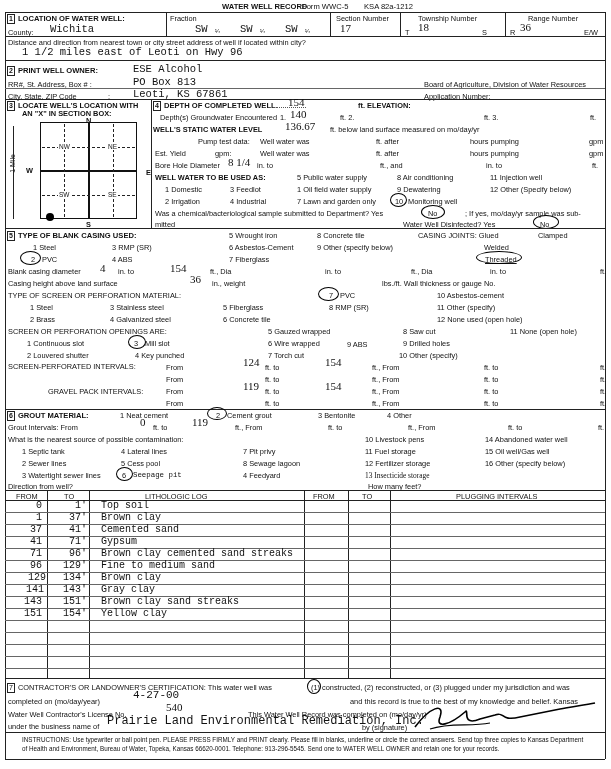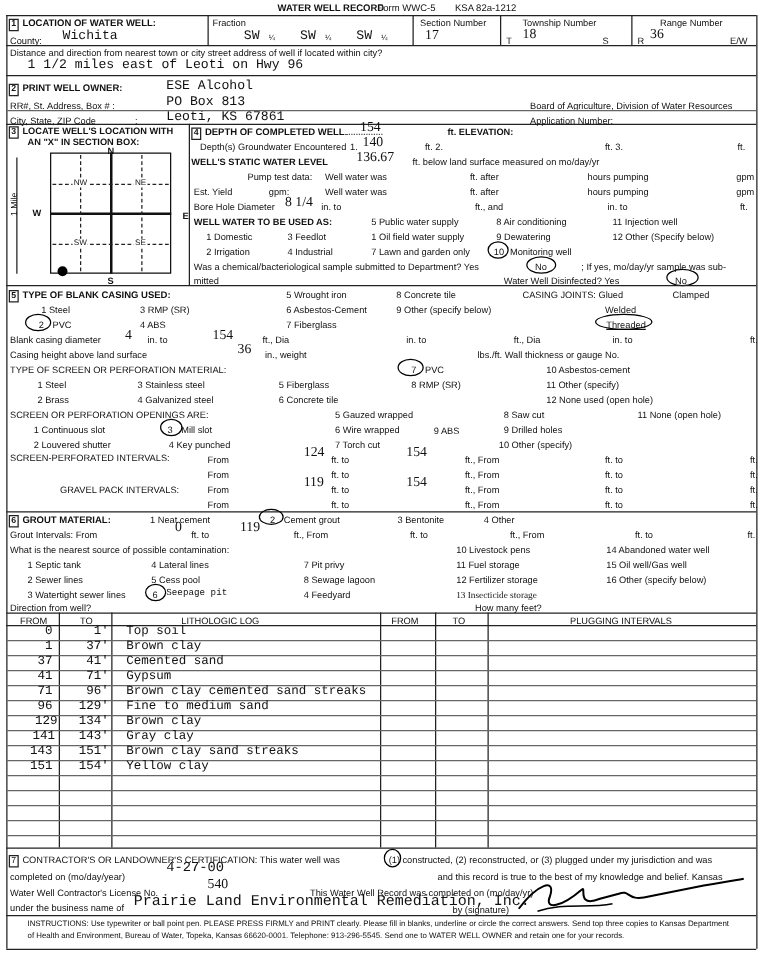--- a/index.html
+++ b/index.html
@@ -275,21 +275,21 @@
   <div class="abs" style="left:243px;top:459px;">8 Sewage lagoon</div>
   <div class="abs" style="left:243px;top:471px;">4 Feedyard</div>
   <div class="abs" style="left:365px;top:435px;">10 Livestock pens</div>
   <div class="abs" style="left:365px;top:447px;">11 Fuel storage</div>
   <div class="abs" style="left:365px;top:459px;">12 Fertilizer storage</div>
   <div class="abs" style="left:365px;top:471px;font-family:Liberation Serif, serif;">13 Insecticide storage</div>
   <div class="abs" style="left:485px;top:435px;">14 Abandoned water well</div>
   <div class="abs" style="left:485px;top:447px;">15 Oil well/Gas well</div>
   <div class="abs" style="left:485px;top:459px;">16 Other (specify below)</div>
   <div class="abs" style="left:8px;top:482px;">Direction from well?</div>
-  <div class="abs" style="left:380px;top:482px;">How many feet?</div>
+  <div class="abs" style="left:368px;top:482px;">How many feet?</div>
   <div class="hl" style="left:5px;top:490px;width:600px;"></div>
 </div>
 
 <div>
   <div class="abs" style="left:16px;top:492px;">FROM</div>
   <div class="abs" style="left:64px;top:492px;">TO</div>
   <div class="abs" style="left:145px;top:492px;">LITHOLOGIC LOG</div>
   <div class="abs" style="left:313px;top:492px;">FROM</div>
   <div class="abs" style="left:362px;top:492px;">TO</div>
   <div class="abs" style="left:456px;top:492px;">PLUGGING INTERVALS</div>

